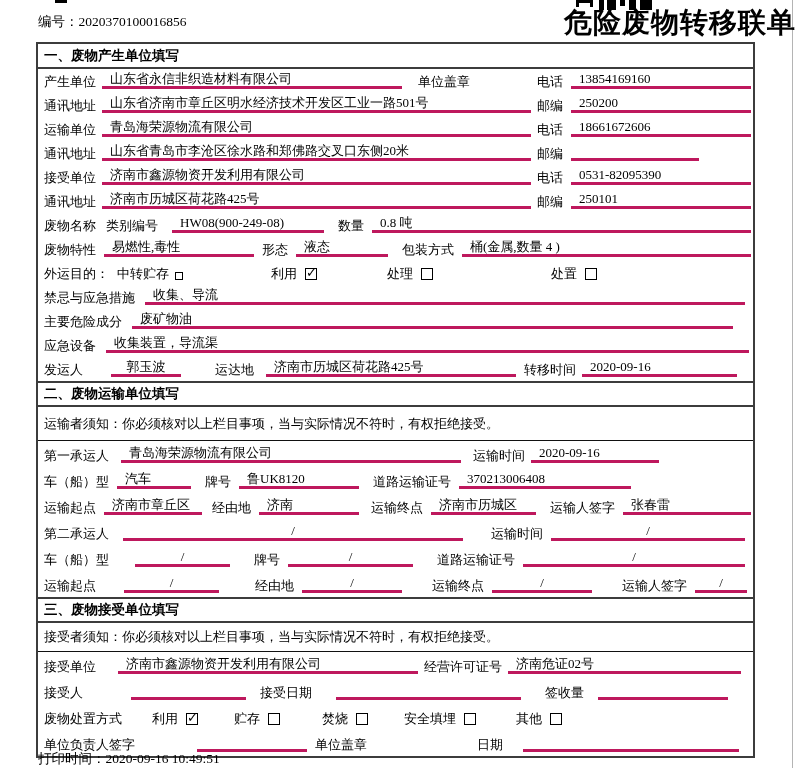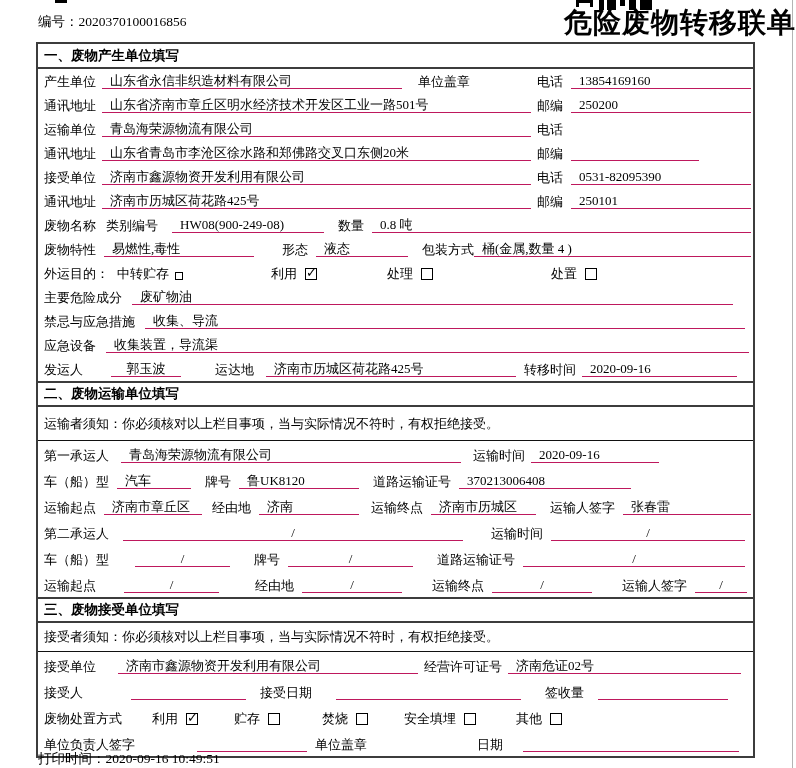--- a/index.html
+++ b/index.html
@@ -25,21 +25,21 @@
   .form{position:absolute;left:36px;top:42px;width:719px;border:2px solid #3c3c3c;box-sizing:border-box;background:#fff;}
   .sec-head{height:23px;line-height:23px;padding-left:6px;font-weight:bold;font-size:13.5px;
             font-family:"Liberation Sans","DejaVu Sans",sans-serif;
             border-bottom:2px solid #3c3c3c;}
   .sec-head.bt{border-top:2px solid #3c3c3c;height:22px;line-height:22px;}
   .notice{display:flex;align-items:center;padding-left:6px;border-bottom:1px solid #111;}
   .s2 .notice{height:33px;} .s3 .notice{height:28px;}
   .row{display:flex;align-items:flex-end;padding:16px 2px 4px 6px;box-sizing:border-box;line-height:15px;}
   .s1 .row{height:24px;} .s2 .row{height:26px;} .s3 .row{height:26px;}
   .lbl{white-space:nowrap;flex:none;}
-  .val{border-bottom:1px solid #be185d;white-space:nowrap;padding:0 2px 0 8px;box-sizing:border-box;min-height:15px;flex:none;}
+  .val{border-bottom:3px solid #be185d;white-space:nowrap;padding:0 2px 0 8px;box-sizing:border-box;min-height:15px;flex:none;}
   .val.fill{flex:1 1 auto;}
   .val.ctr{text-align:center;padding:0 2px;}
   .lcol{flex:1 1 auto;display:flex;align-items:flex-end;min-width:0;}
   .rcol{flex:none;width:214px;display:flex;align-items:flex-end;}
   .rcol .lbl{margin-right:8px;}
   
   .cb{flex:none;display:inline-block;width:12px;height:12px;border:1px solid #000;margin:0 0 1px 8px;position:relative;box-sizing:border-box;}
   .cb.small{width:8px;height:8px;margin-left:6px;}
   .cb.checked::after{content:"✓";position:absolute;left:0px;top:-4px;font-size:13px;font-weight:bold;
                      font-family:"Liberation Sans","DejaVu Sans",sans-serif;}
@@ -93,20 +93,21 @@
         </div>
       </div>
 
       <div class="row">
         <div class="lcol">
           <span class="lbl">运输单位</span>
           <span class="val fill" style="margin-left:6px;margin-right:6px;">青岛海荣源物流有限公司</span>
         </div>
         <div class="rcol">
           <span class="lbl">电话</span>
+          <span class="val fill">18661672606</span>
         </div>
       </div>
 
       <div class="row">
         <div class="lcol">
           <span class="lbl">通讯地址</span>
           <span class="val fill" style="margin-left:6px;margin-right:6px;">山东省青岛市李沧区徐水路和郑佛路交叉口东侧20米</span>
         </div>
         <div class="rcol">
           <span class="lbl">邮编</span>
@@ -140,46 +141,46 @@
         <span class="lbl">废物名称</span>
         <span class="lbl" style="margin-left:10px;">类别编号</span>
         <span class="val" style="width:152px;margin-left:14px;">HW08(900-249-08)</span>
         <span class="lbl" style="margin-left:14px;">数量</span>
         <span class="val fill" style="margin-left:8px;">0.8 吨</span>
       </div>
 
       <div class="row">
         <span class="lbl">废物特性</span>
         <span class="val" style="width:150px;margin-left:8px;">易燃性,毒性</span>
-        <span class="lbl" style="margin-left:28px;text-align:center;">形态</span>
+        <span class="lbl" style="margin-left:8px;text-align:center;">形态</span>
         <span class="val" style="width:92px;margin-left:8px;">液态</span>
         <span class="lbl" style="margin-left:14px;">包装方式</span>
-        <span class="val fill" style="">桶(金属,数量 4 )</span>
+        <span class="val fill" style="margin-left:8px;">桶(金属,数量 4 )</span>
       </div>
 
       <div class="row">
         <span class="lbl">外运目的：</span>
         <span class="lbl" style="margin-left:8px;">中转贮存</span>
         <span class="cb small"></span>
         <span class="lbl" style="margin-left:88px;">利用</span>
         <span class="cb checked"></span>
         <span class="lbl" style="margin-left:70px;">处理</span>
         <span class="cb"></span>
         <span class="lbl" style="margin-left:118px;">处置</span>
         <span class="cb"></span>
       </div>
 
       <div class="row">
+        <span class="lbl">禁忌与应急措施</span>
+        <span class="val fill" style="margin-left:10px;margin-right:6px;">收集、导流</span>
+      </div>
+
+      <div class="row">
         <span class="lbl">主要危险成分</span>
         <span class="val fill" style="margin-left:10px;margin-right:18px;">废矿物油</span>
-      </div>
-
-      <div class="row">
-        <span class="lbl">禁忌与应急措施</span>
-        <span class="val fill" style="margin-left:10px;margin-right:6px;">收集、导流</span>
       </div>
 
       <div class="row">
         <span class="lbl">应急设备</span>
         <span class="val fill" style="margin-left:10px;margin-right:2px;">收集装置，导流渠</span>
       </div>
 
       <div class="row">
         <span class="lbl">发运人</span>
         <span class="val ctr" style="width:70px;margin-left:28px;">郭玉波</span>

